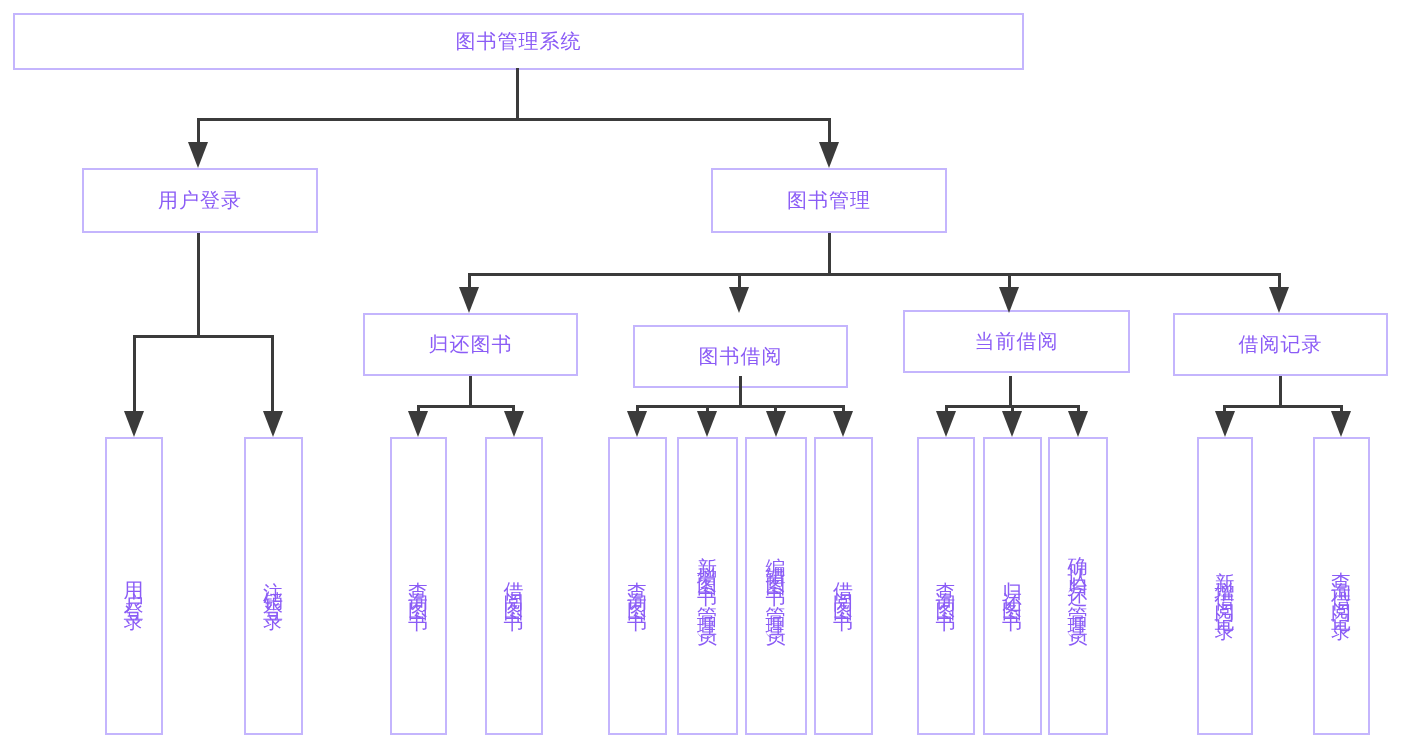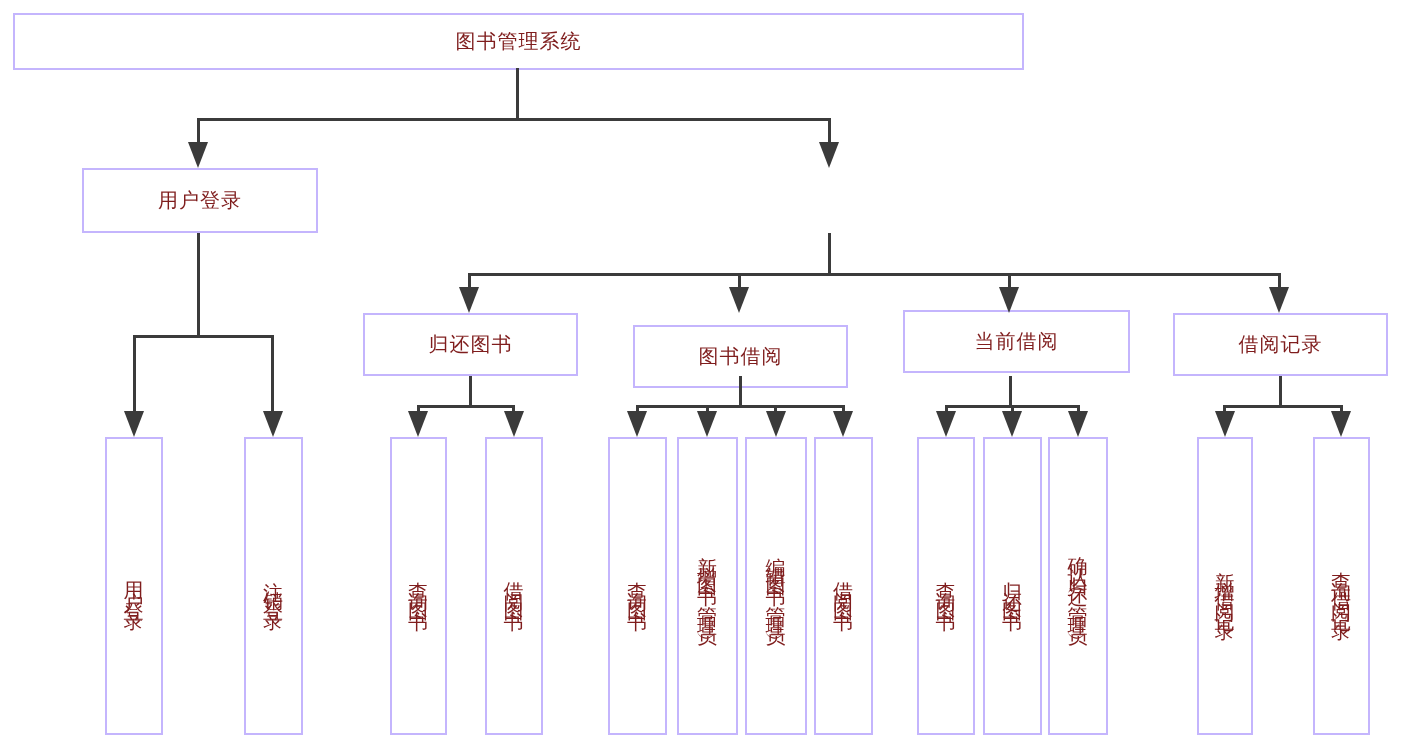--- a/index.html
+++ b/index.html
@@ -9,21 +9,21 @@
     height: 747px;
     background: #ffffff;
     font-family: "Liberation Sans", "DejaVu Sans", sans-serif;
     overflow: hidden;
   }
   .node {
     position: absolute;
     box-sizing: border-box;
     background: #ffffff;
     border: 2px solid #c4b5fd;
-    color: #7f1d1d;
+    color: #8b5cf6;
     display: flex;
     align-items: center;
     justify-content: center;
   }
   .node.h {
     font-size: 20px;
     letter-spacing: 1px;
     white-space: nowrap;
   }
   .node.root { border-width: 2px; }
@@ -64,20 +64,23 @@
 <body>
 
 <div class="stage">
 
   <div class="node h root" style="left:13px; top:13px; width:1011px; height:57px;">
     <span>图书管理系统</span>
   </div>
 
   <div class="node h" style="left:82px; top:168px; width:236px; height:65px;">
     <span>用户登录</span>
+  </div>
+  <div class="node h" style="left:711px; top:168px; width:236px; height:65px;">
+    <span>图书管理</span>
   </div>
 
   <div class="node h" style="left:363px; top:313px; width:215px; height:63px;">
     <span>归还图书</span>
   </div>
   <div class="node h" style="left:633px; top:313px; width:215px; height:63px;margin-top:12px;">
     <span>图书借阅</span>
   </div>
   <div class="node h" style="left:903px; top:310px; width:227px; height:63px;">
     <span>当前借阅</span>

